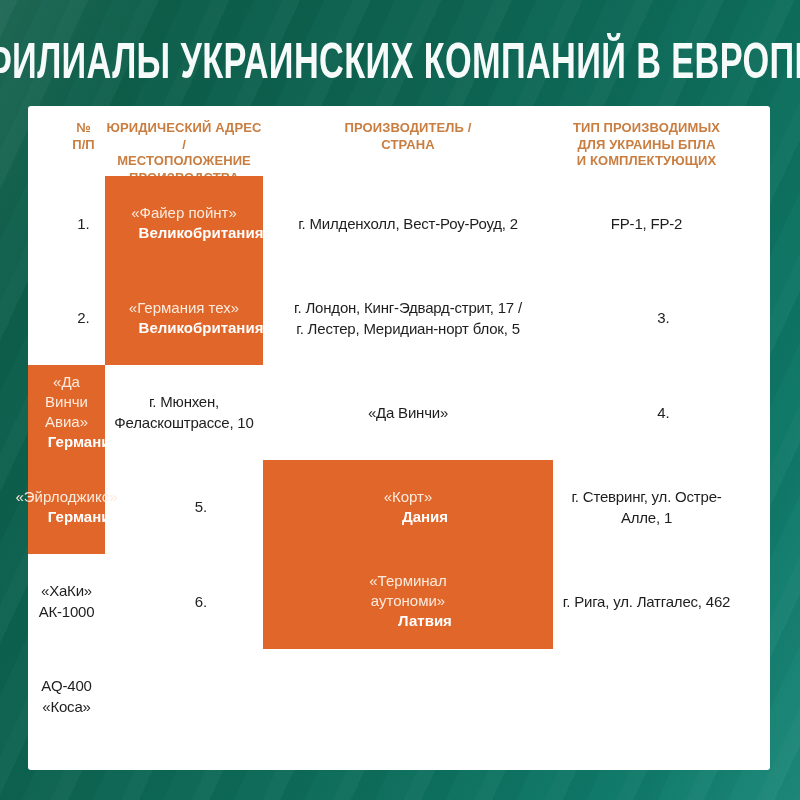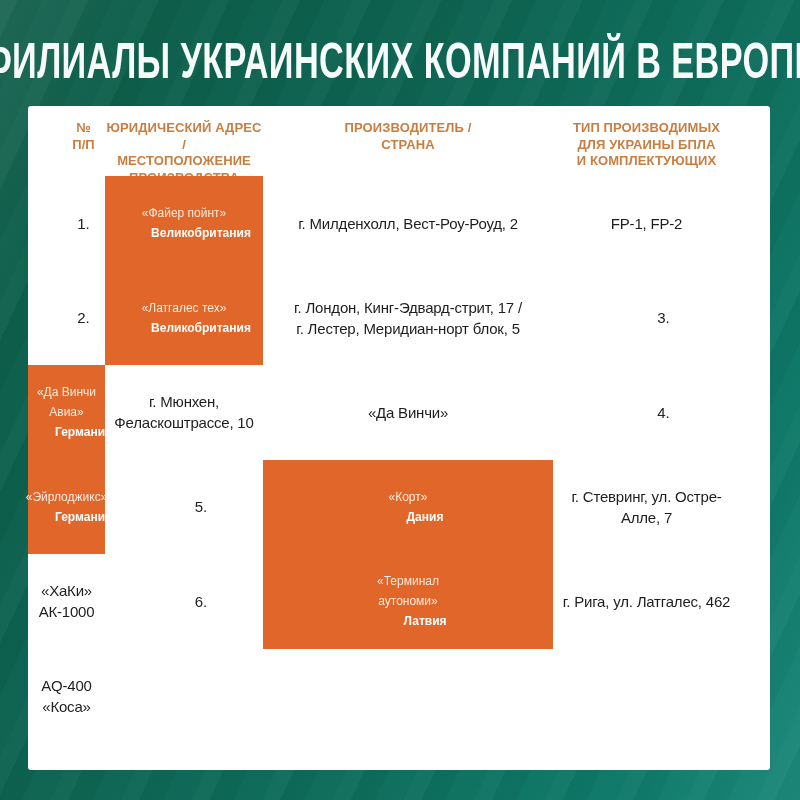--- a/index.html
+++ b/index.html
@@ -74,21 +74,21 @@
   .th-num, .td-num { padding-left: 34px; }
   .td-num {
     font-size: 15px;
     color: #222222;
     align-items: center;
   }
   .td-producer {
     background: #e1662a;
     color: #ffffff;
     flex-direction: column;
-    font-size: 12px;
+    font-size: 15px;
     line-height: 20px;
     padding: 0 8px;
   }
   .producer-name {
     font-weight: 400;
     color: #fcebdd;
     white-space: pre-line;
   }
   .producer-country {
     font-weight: 700;
@@ -130,21 +130,21 @@
     <div class="cell td-num">1.</div>
     <div class="cell td-producer">
       <span class="producer-name">«Файер пойнт»</span>
       <span class="producer-country">Великобритания</span>
     </div>
     <div class="cell td-address">г. Милденхолл, Вест-Роу-Роуд, 2</div>
     <div class="cell td-type">FP-1, FP-2</div>
 
     <div class="cell td-num">2.</div>
     <div class="cell td-producer">
-      <span class="producer-name">«Латгалес тех»</span>
+      <span class="producer-name">«Германия тех»</span>
       <span class="producer-country">Великобритания</span>
     </div>
     <div class="cell td-address">г. Лондон, Кинг-Эдвард-стрит, 17 /
 г. Лестер, Меридиан-норт блок, 5</div>
 
     <div class="cell td-num">3.</div>
     <div class="cell td-producer">
       <span class="producer-name">«Да Винчи Авиа»</span>
       <span class="producer-country">Германия</span>
     </div>
@@ -155,21 +155,21 @@
     <div class="cell td-producer">
       <span class="producer-name">«Эйрлоджикс»</span>
       <span class="producer-country">Германия</span>
     </div>
 
     <div class="cell td-num">5.</div>
     <div class="cell td-producer">
       <span class="producer-name">«Корт»</span>
       <span class="producer-country">Дания</span>
     </div>
-    <div class="cell td-address">г. Стевринг, ул. Остре-Алле, 7</div>
+    <div class="cell td-address">г. Стевринг, ул. Остре-Алле, 1</div>
     <div class="cell td-type">«ХаКи» АК-1000</div>
 
     <div class="cell td-num">6.</div>
     <div class="cell td-producer">
       <span class="producer-name">«Терминал
 аутономи»</span>
       <span class="producer-country">Латвия</span>
     </div>
     <div class="cell td-address">г. Рига, ул. Латгалес, 462</div>
     <div class="cell td-type">AQ-400 «Коса»</div>

